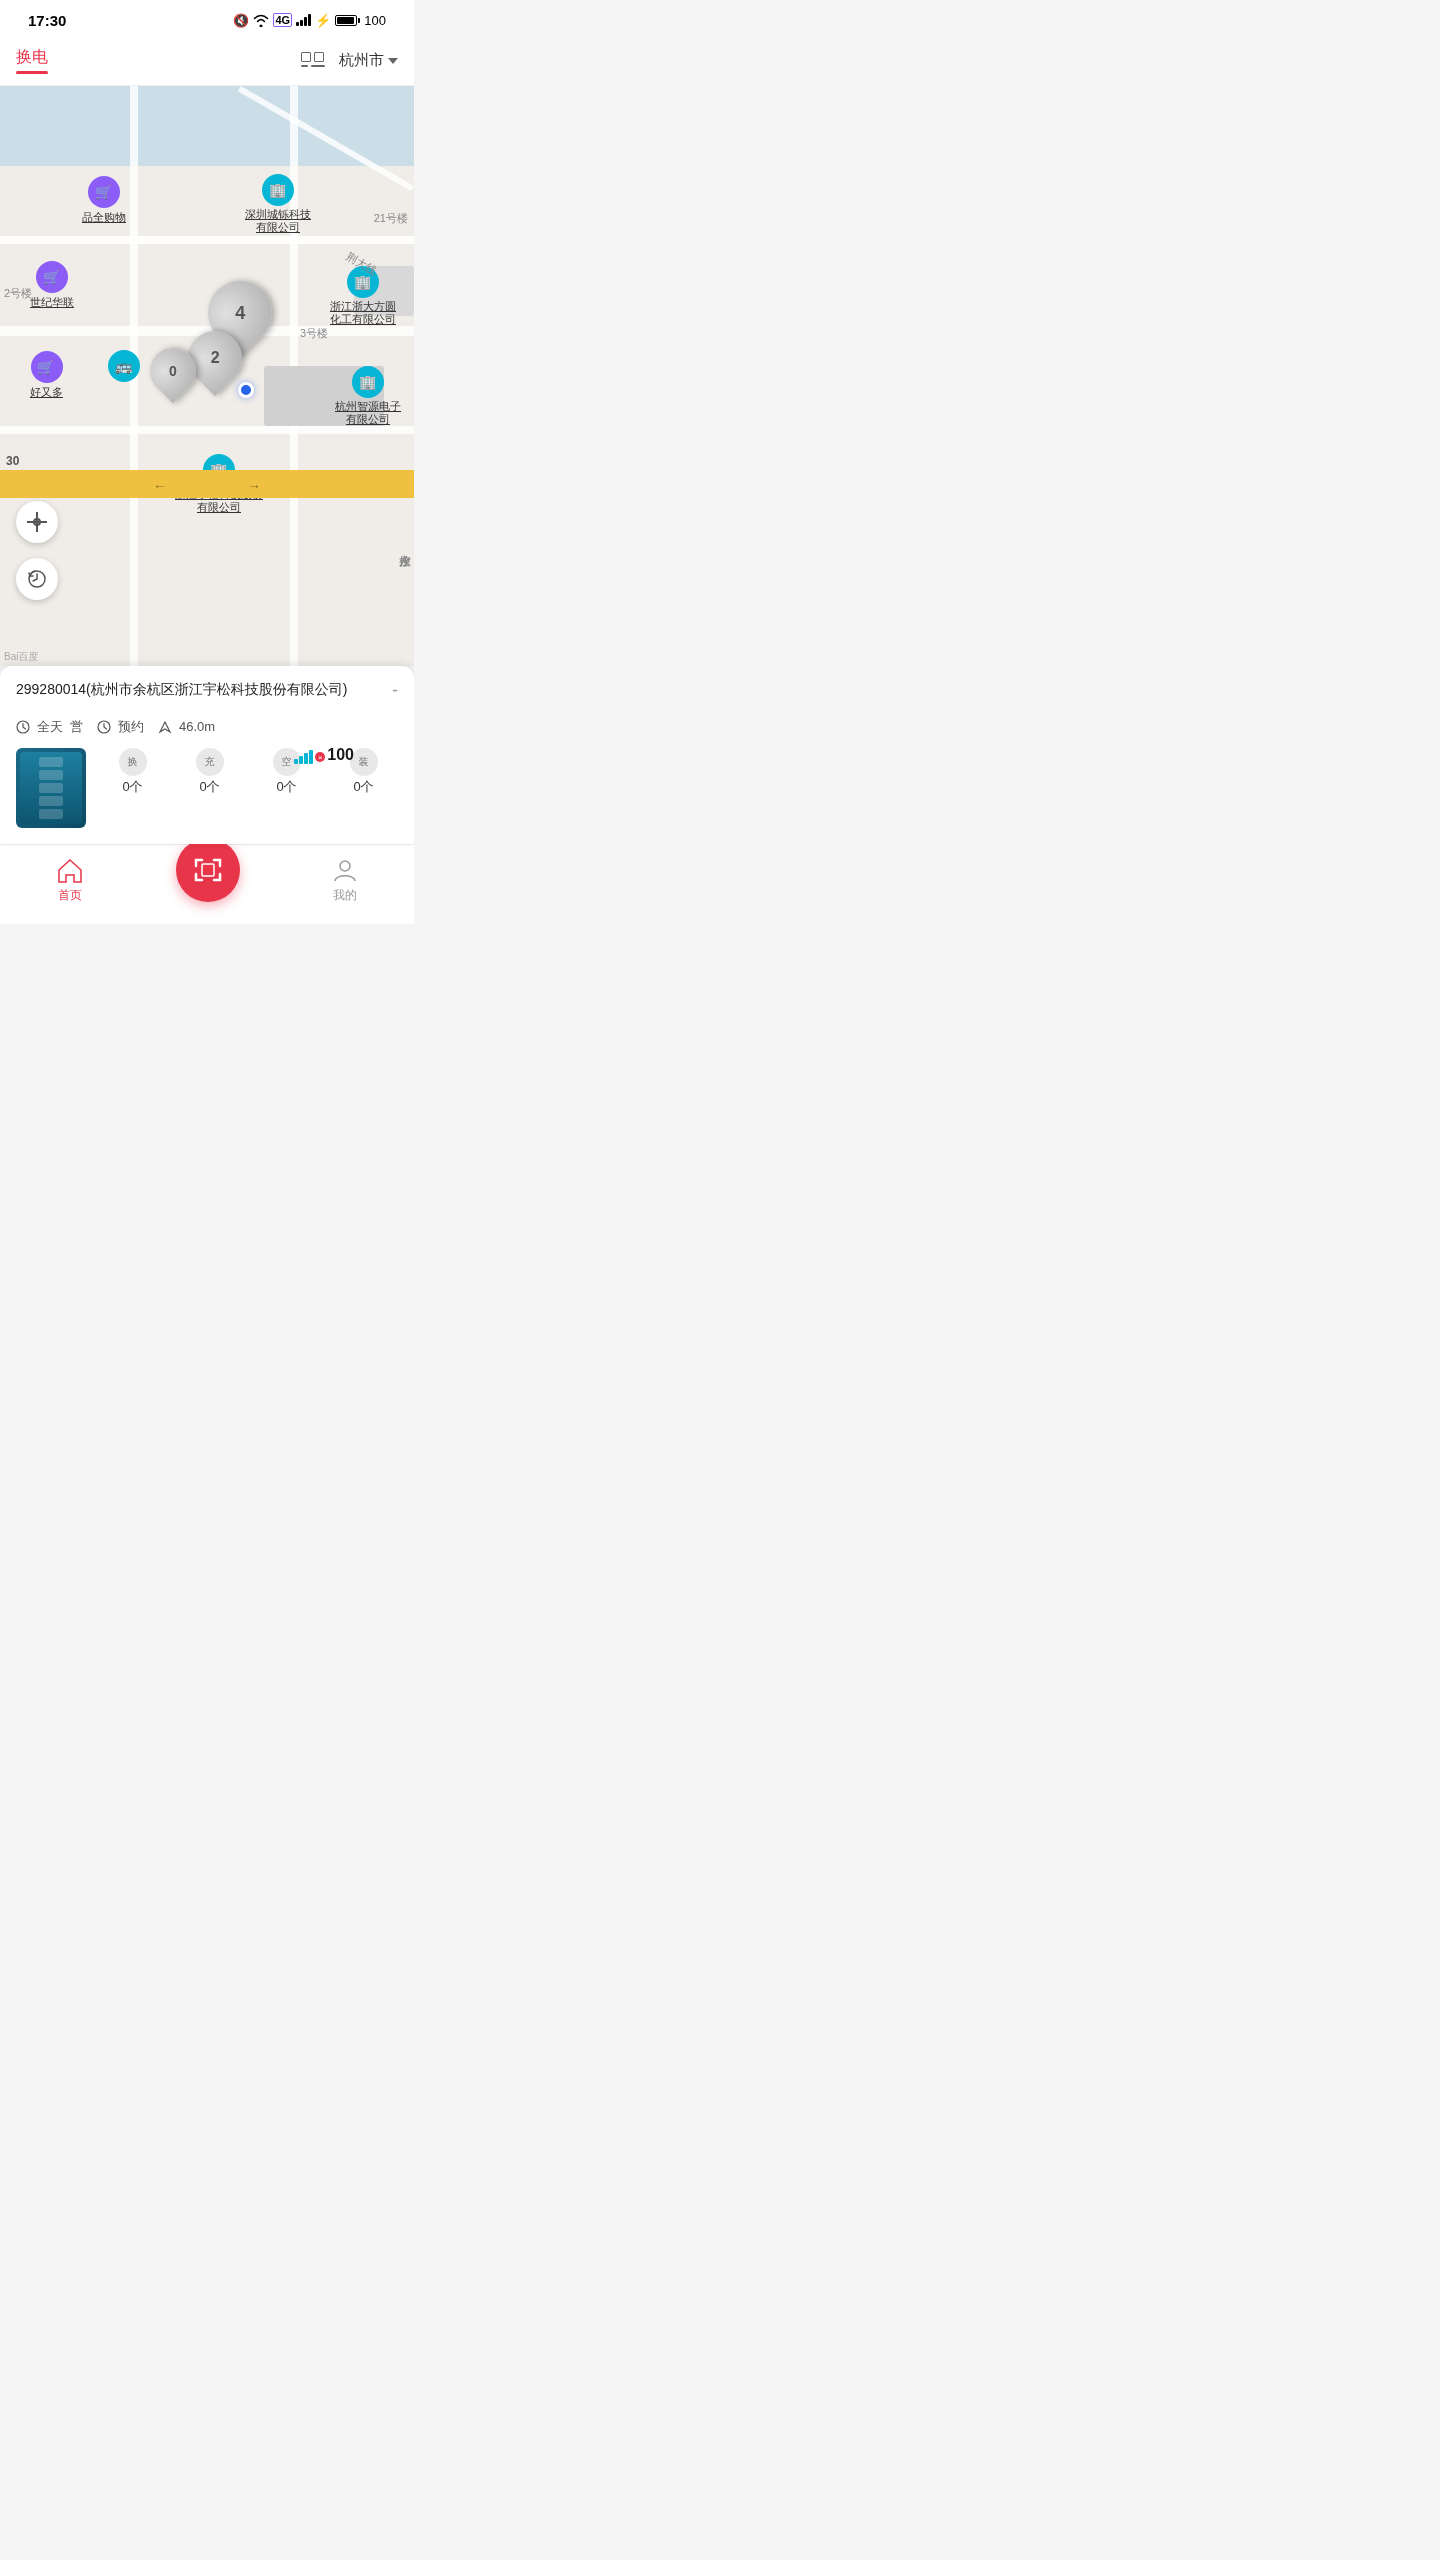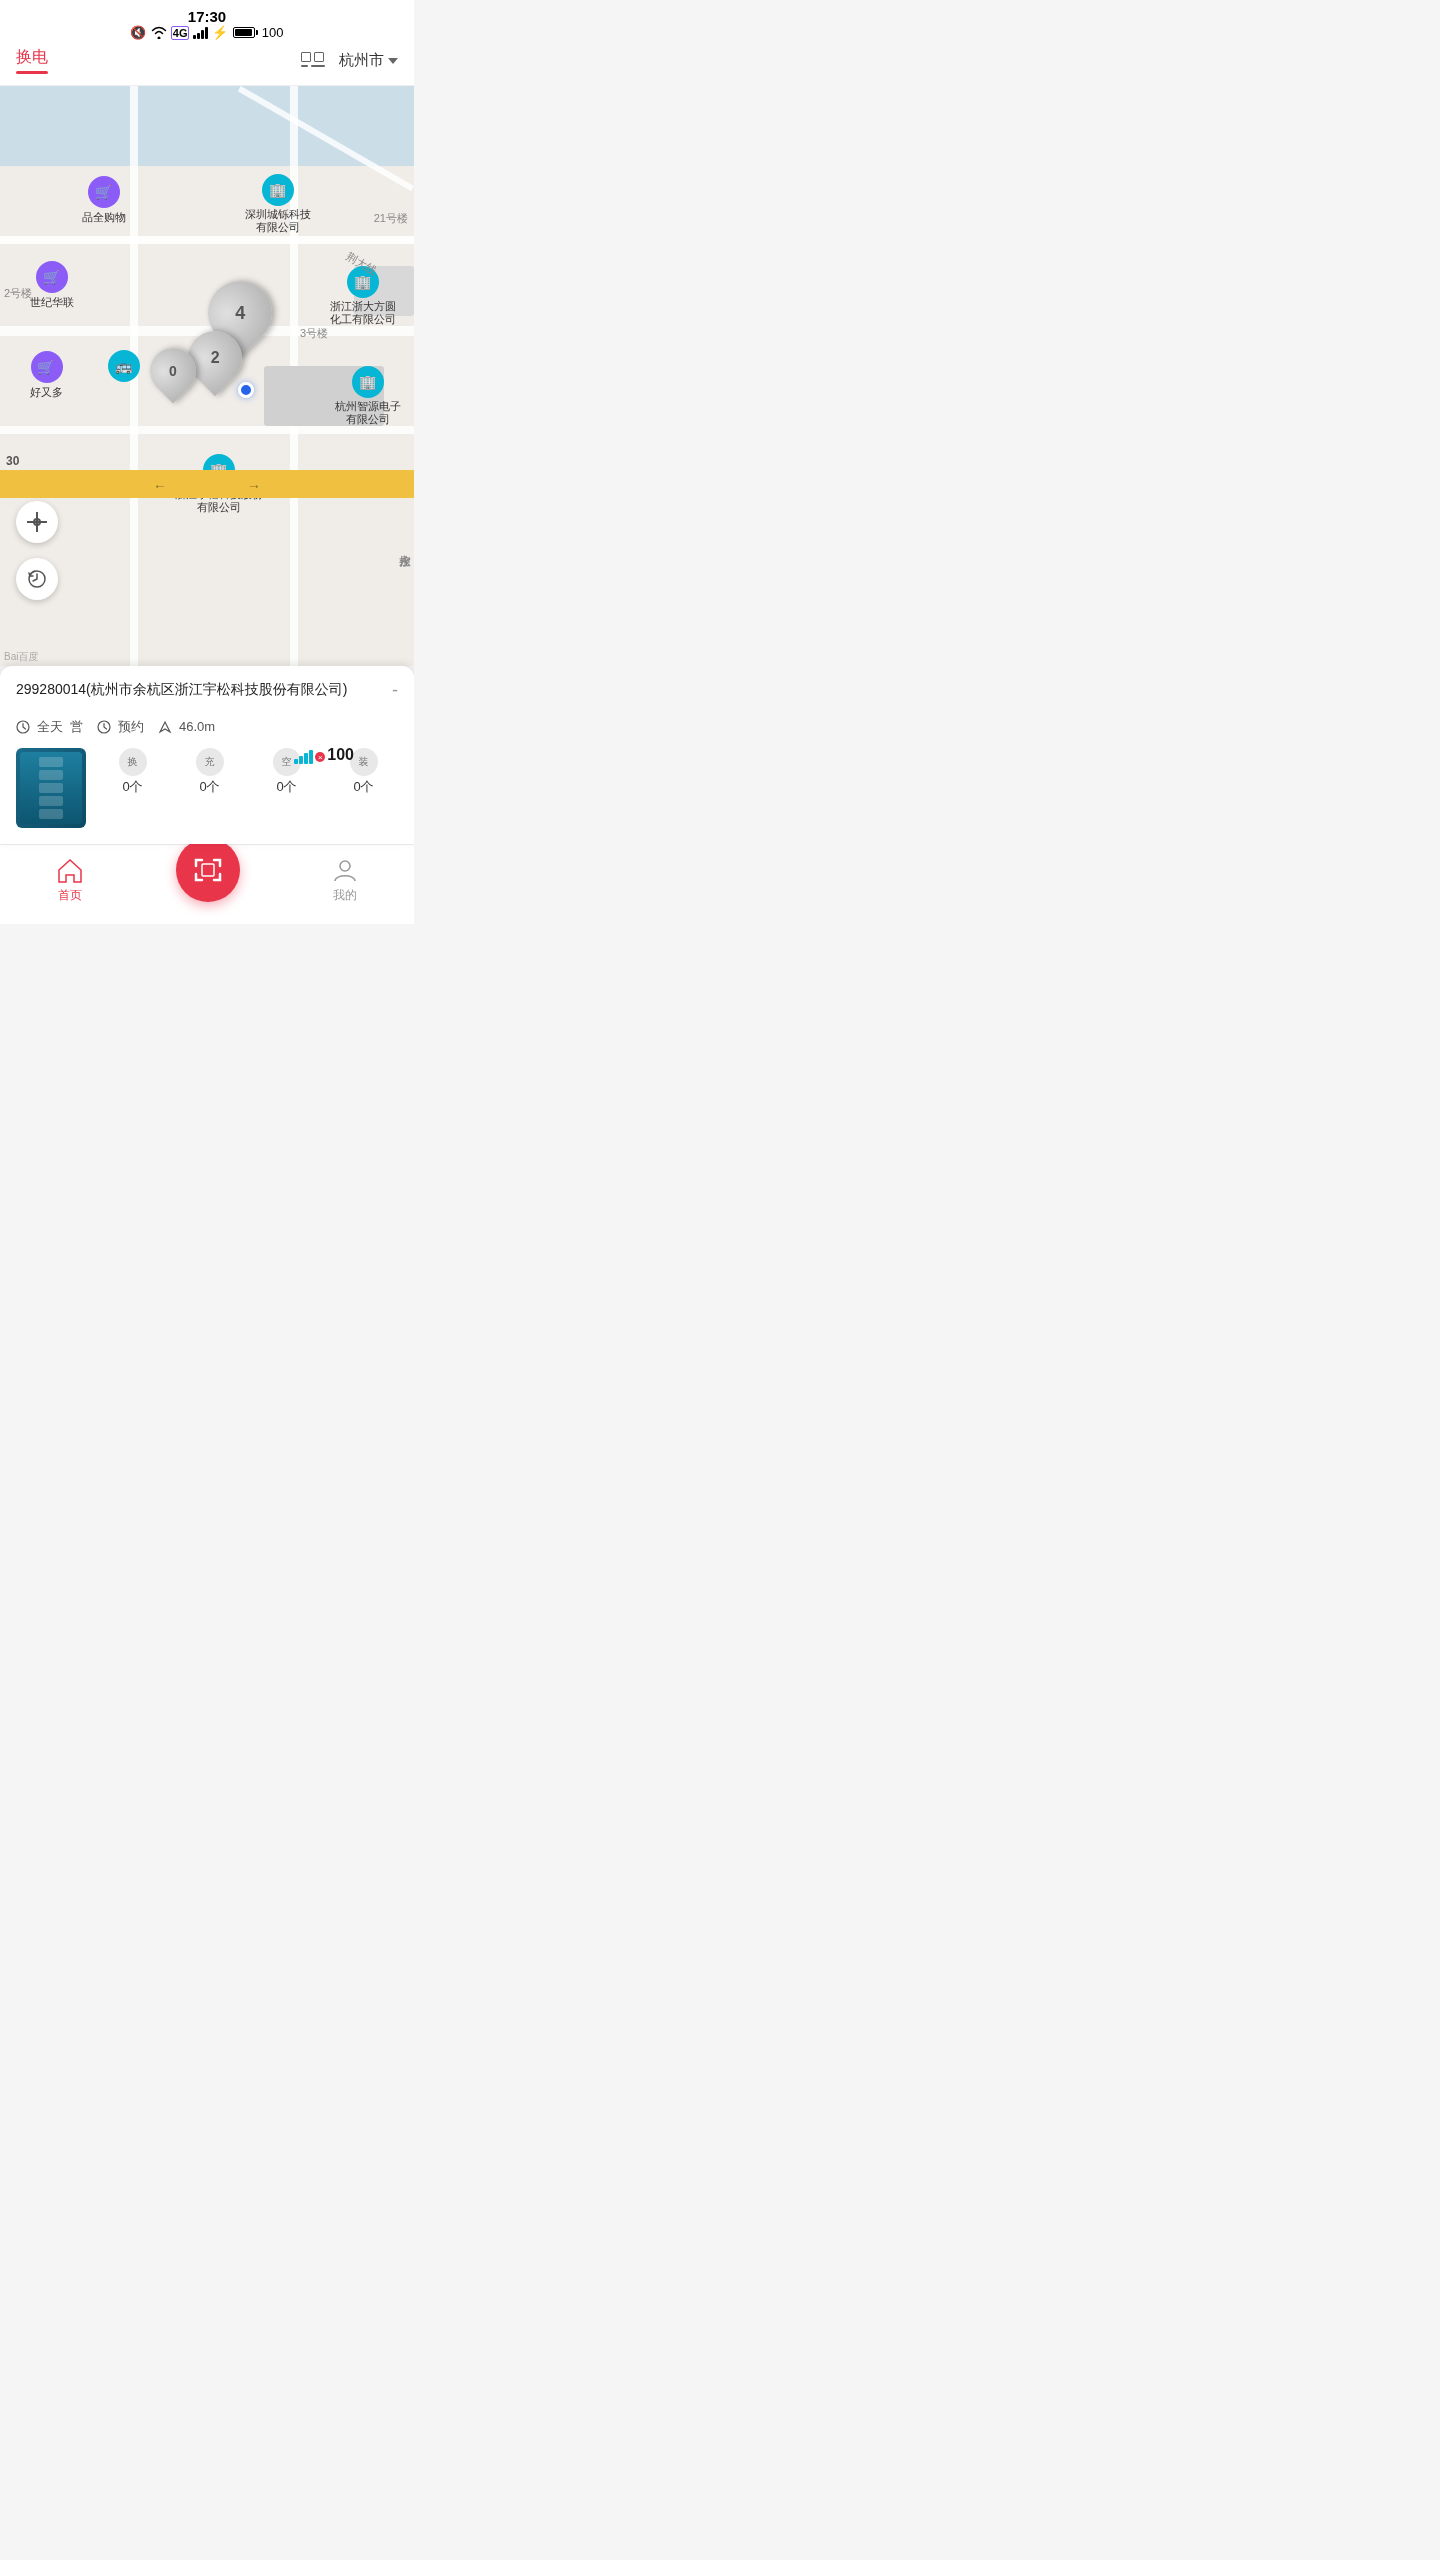--- a/index.html
+++ b/index.html
@@ -14,21 +14,20 @@
     }
 
     
     .status-bar {
       display: flex;
       justify-content: space-between;
       align-items: center;
       padding: 8px 28px 4px;
       background: #fff;
       height: 36px;
-      flex-direction: column;
     }
     .status-time {
       font-size: 15px;
       font-weight: 600;
       color: #000;
     }
     .status-icons {
       display: flex;
       align-items: center;
       gap: 4px;
@@ -148,20 +147,21 @@
       color: #fff;
     }
     .poi-purple { background: #8B5CF6; }
     .poi-teal { background: #06B6D4; }
     .poi-bus { background: #06B6D4; }
     .poi-label {
       font-size: 11px;
       color: #333;
       text-align: center;
       white-space: nowrap;
+      text-decoration: underline;
     }
 
     
     .map-pin {
       position: absolute;
       display: flex;
       flex-direction: column;
       align-items: center;
     }
     .pin-number {

